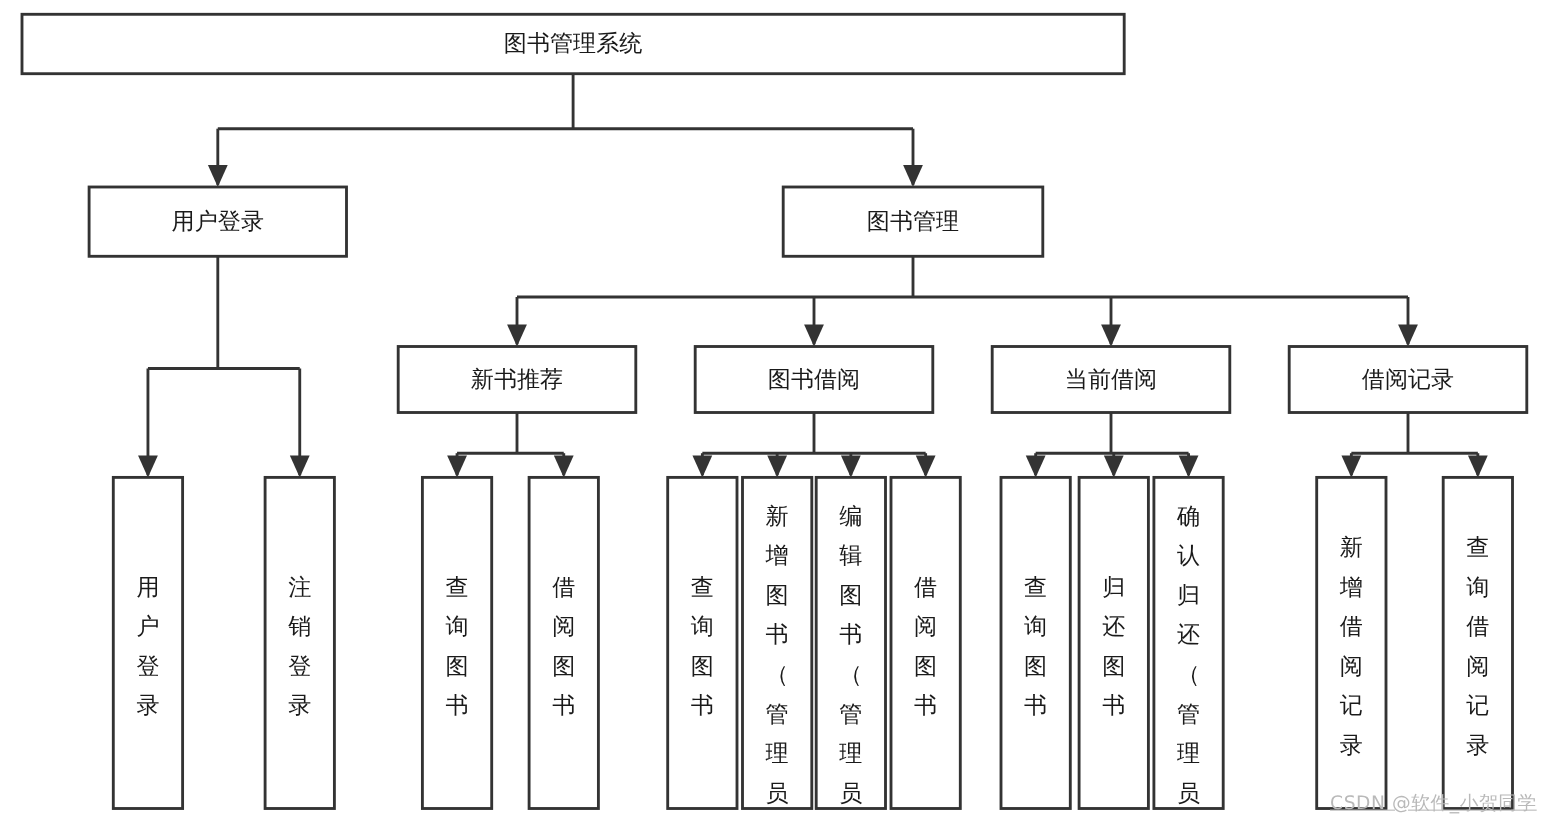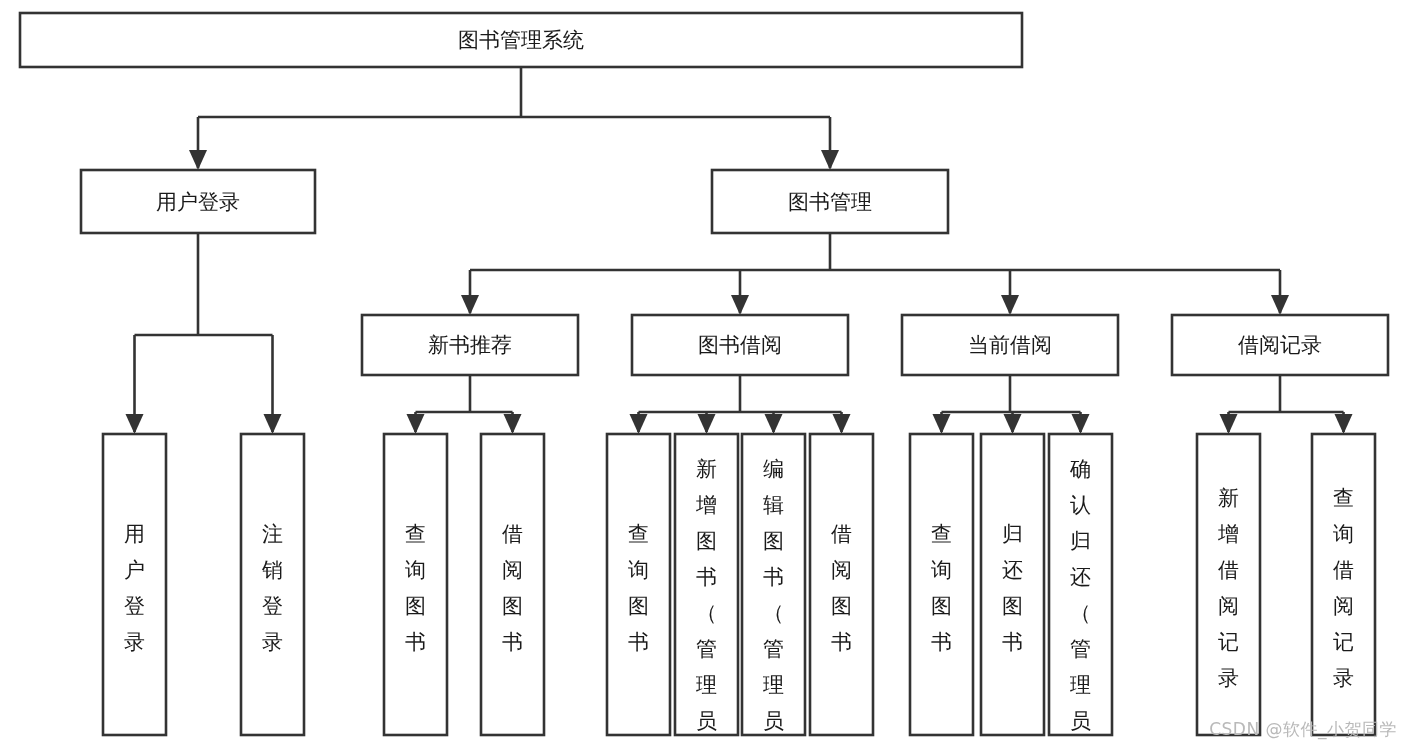--- a/index.html
+++ b/index.html
@@ -56,20 +56,21 @@
   .watermark {
     position: absolute;
     right: 8px;
     bottom: 6px;
     font-family: "DejaVu Sans", "Liberation Sans", sans-serif;
     font-size: 17px;
     color: #b9b9b9;
     letter-spacing: 0.5px;
     white-space: nowrap;
     pointer-events: none;
+    text-decoration: underline;
   }
 </style>
 </head>
 <body>
 
 <div id="diagram-root">
   <svg id="tree-svg" viewBox="0 0 1405 747" xmlns="http://www.w3.org/2000/svg">
     <g id="connectors">
         <path d="M 521 67 L 521 117" class="connector"></path>
         <path d="M 198 117 L 830 117" class="connector"></path>

